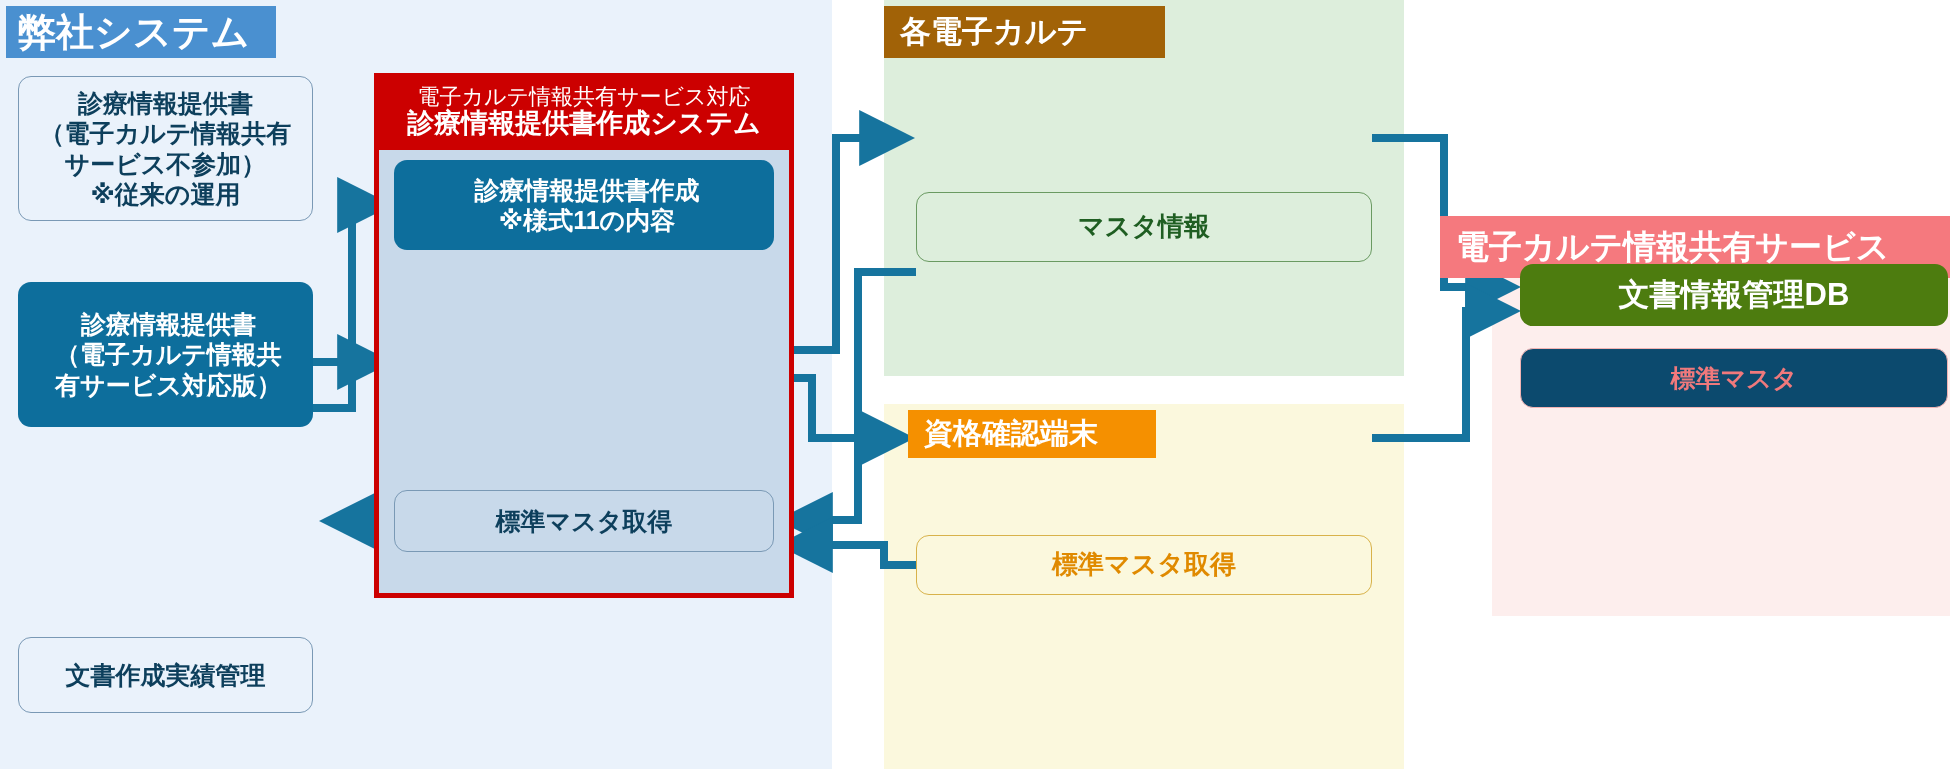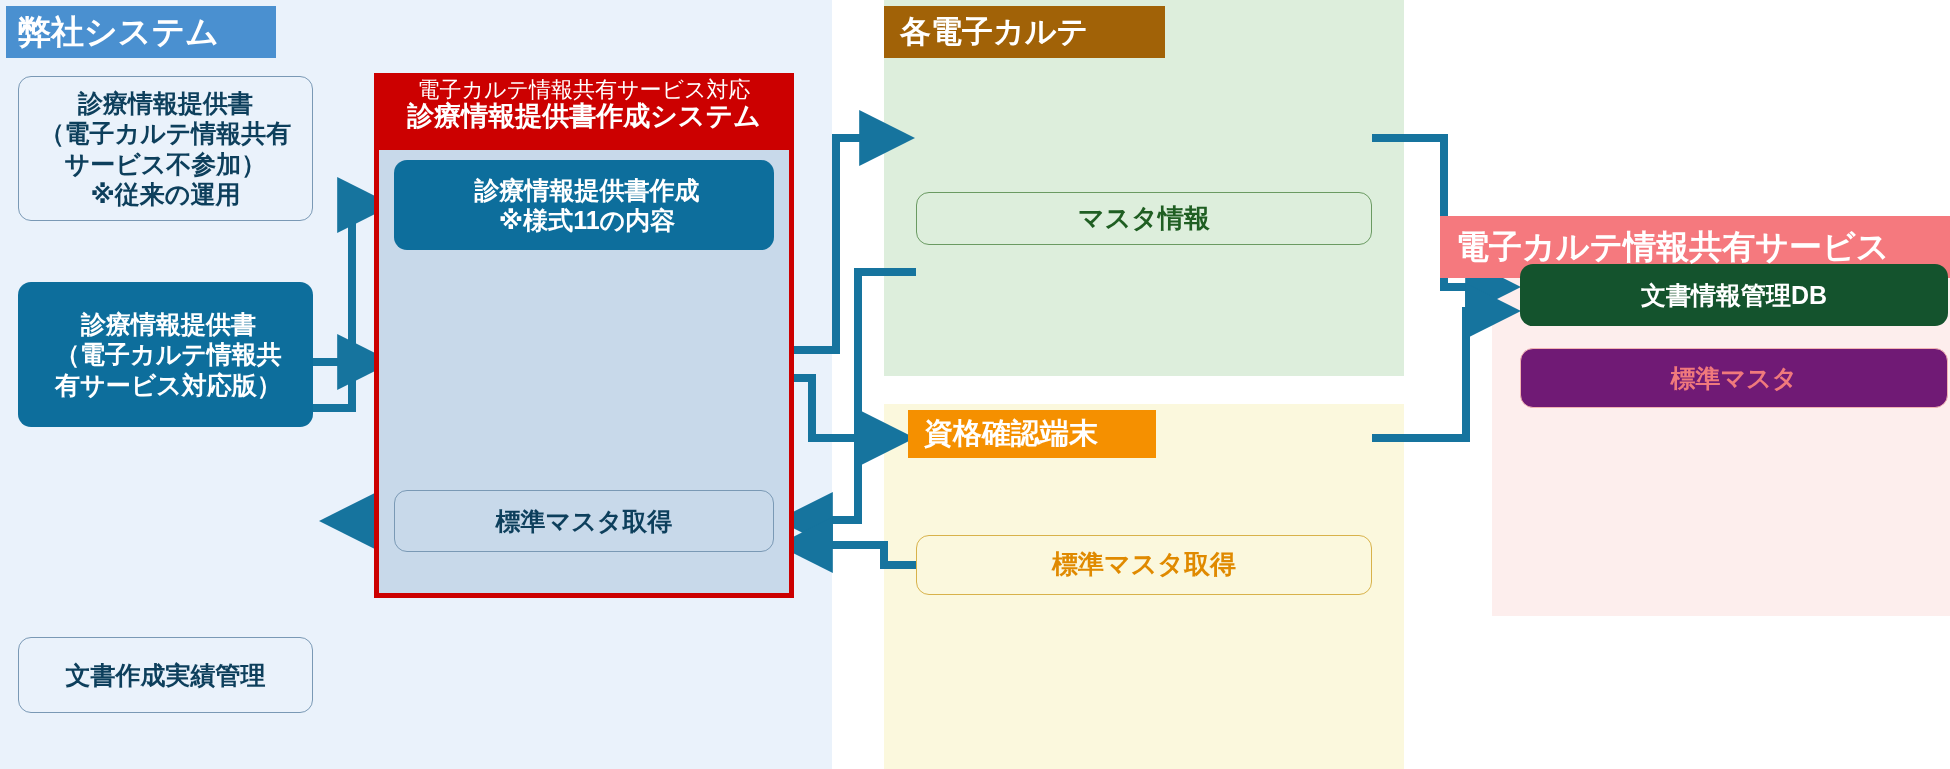--- a/index.html
+++ b/index.html
@@ -40,21 +40,21 @@
     position:absolute;
     display:flex;
     align-items:center;
     color:#ffffff;
     font-weight:bold;
     white-space:nowrap;
   }
   #title-vendor{
     left:6px; top:6px; width:258px; height:52px;
     background:#4a90d0;
-    font-size:33px;
+    font-size:38px;
     padding-left:12px;
   }
   #title-karte{
     left:884px; top:6px; width:265px; height:52px;
     background:#a16207;
     font-size:31px;
     padding-left:16px;
   }
   #title-terminal{
     left:908px; top:410px; width:232px; height:48px;
@@ -108,62 +108,62 @@
   }
   #sys-header{
     position:absolute;
     left:374px; top:73px; width:420px; height:77px;
     background:#cc0000;
     box-sizing:border-box;
     border:5px solid #cc0000;
     display:flex;
     flex-direction:column;
     align-items:center;
-    justify-content:flex-start;
+    justify-content:center;
     color:#ffffff;
     text-align:center;
   }
   #sys-header .sub{font-size:22px;font-weight:normal;line-height:1.05;}
   #sys-header .main{font-size:27px;font-weight:bold;line-height:1.12;}
 
   #box-sakusei{ left:394px; top:160px; width:380px; height:90px; font-size:25px; }
   #box-henkan{ left:394px; top:322px; width:380px; height:82px; font-size:27px; }
   #box-master-get{
     left:394px; top:490px; width:380px; height:62px; font-size:25px;
     background:#c8d9ea; border:1.5px solid #7a99b5; color:#0d3f5c;
   }
 
   
   #box-fhir-file{
     left:916px; top:108px; width:456px; height:60px;
     background:#2e7d32; color:#ffffff; font-size:26px;
   }
   #box-master-info{
-    left:916px; top:192px; width:456px; height:53px;
+    left:916px; top:192px; width:456px; height:70px;
     background:#ddeedc; border:1.3px solid #6a9a62; color:#1f5e22; font-size:26px;
   }
 
   
   #box-fhir-send{
     left:916px; top:408px; width:456px; height:60px;
     background:#fcb900; color:#ffffff; font-size:26px;
   }
   #box-master-get-orange{
     left:916px; top:535px; width:456px; height:60px;
     background:#fbf8dd; border:1.3px solid #d8b24a; color:#e08a00; font-size:26px;
   }
 
   
   #box-db{
     left:1520px; top:264px; width:428px; height:62px;
-    background:#14532d; color:#ffffff; font-size:25px;
+    background:#4d7c0f; color:#ffffff; font-size:31px;
   }
   #box-std-master{
     left:1520px; top:348px; width:428px; height:60px;
-    background:#701a75; border:1.3px solid #f2b3b3; color:#f0797c; font-size:25px;text-align:right;
+    background:#0c4a6e; border:1.3px solid #f2b3b3; color:#f0797c; font-size:25px;text-align:right;
   }
 
   
   #wires{position:absolute;left:0;top:0;width:1950px;height:769px;}
 </style>
 </head>
 <body>
 
 <div id="stage">
 

